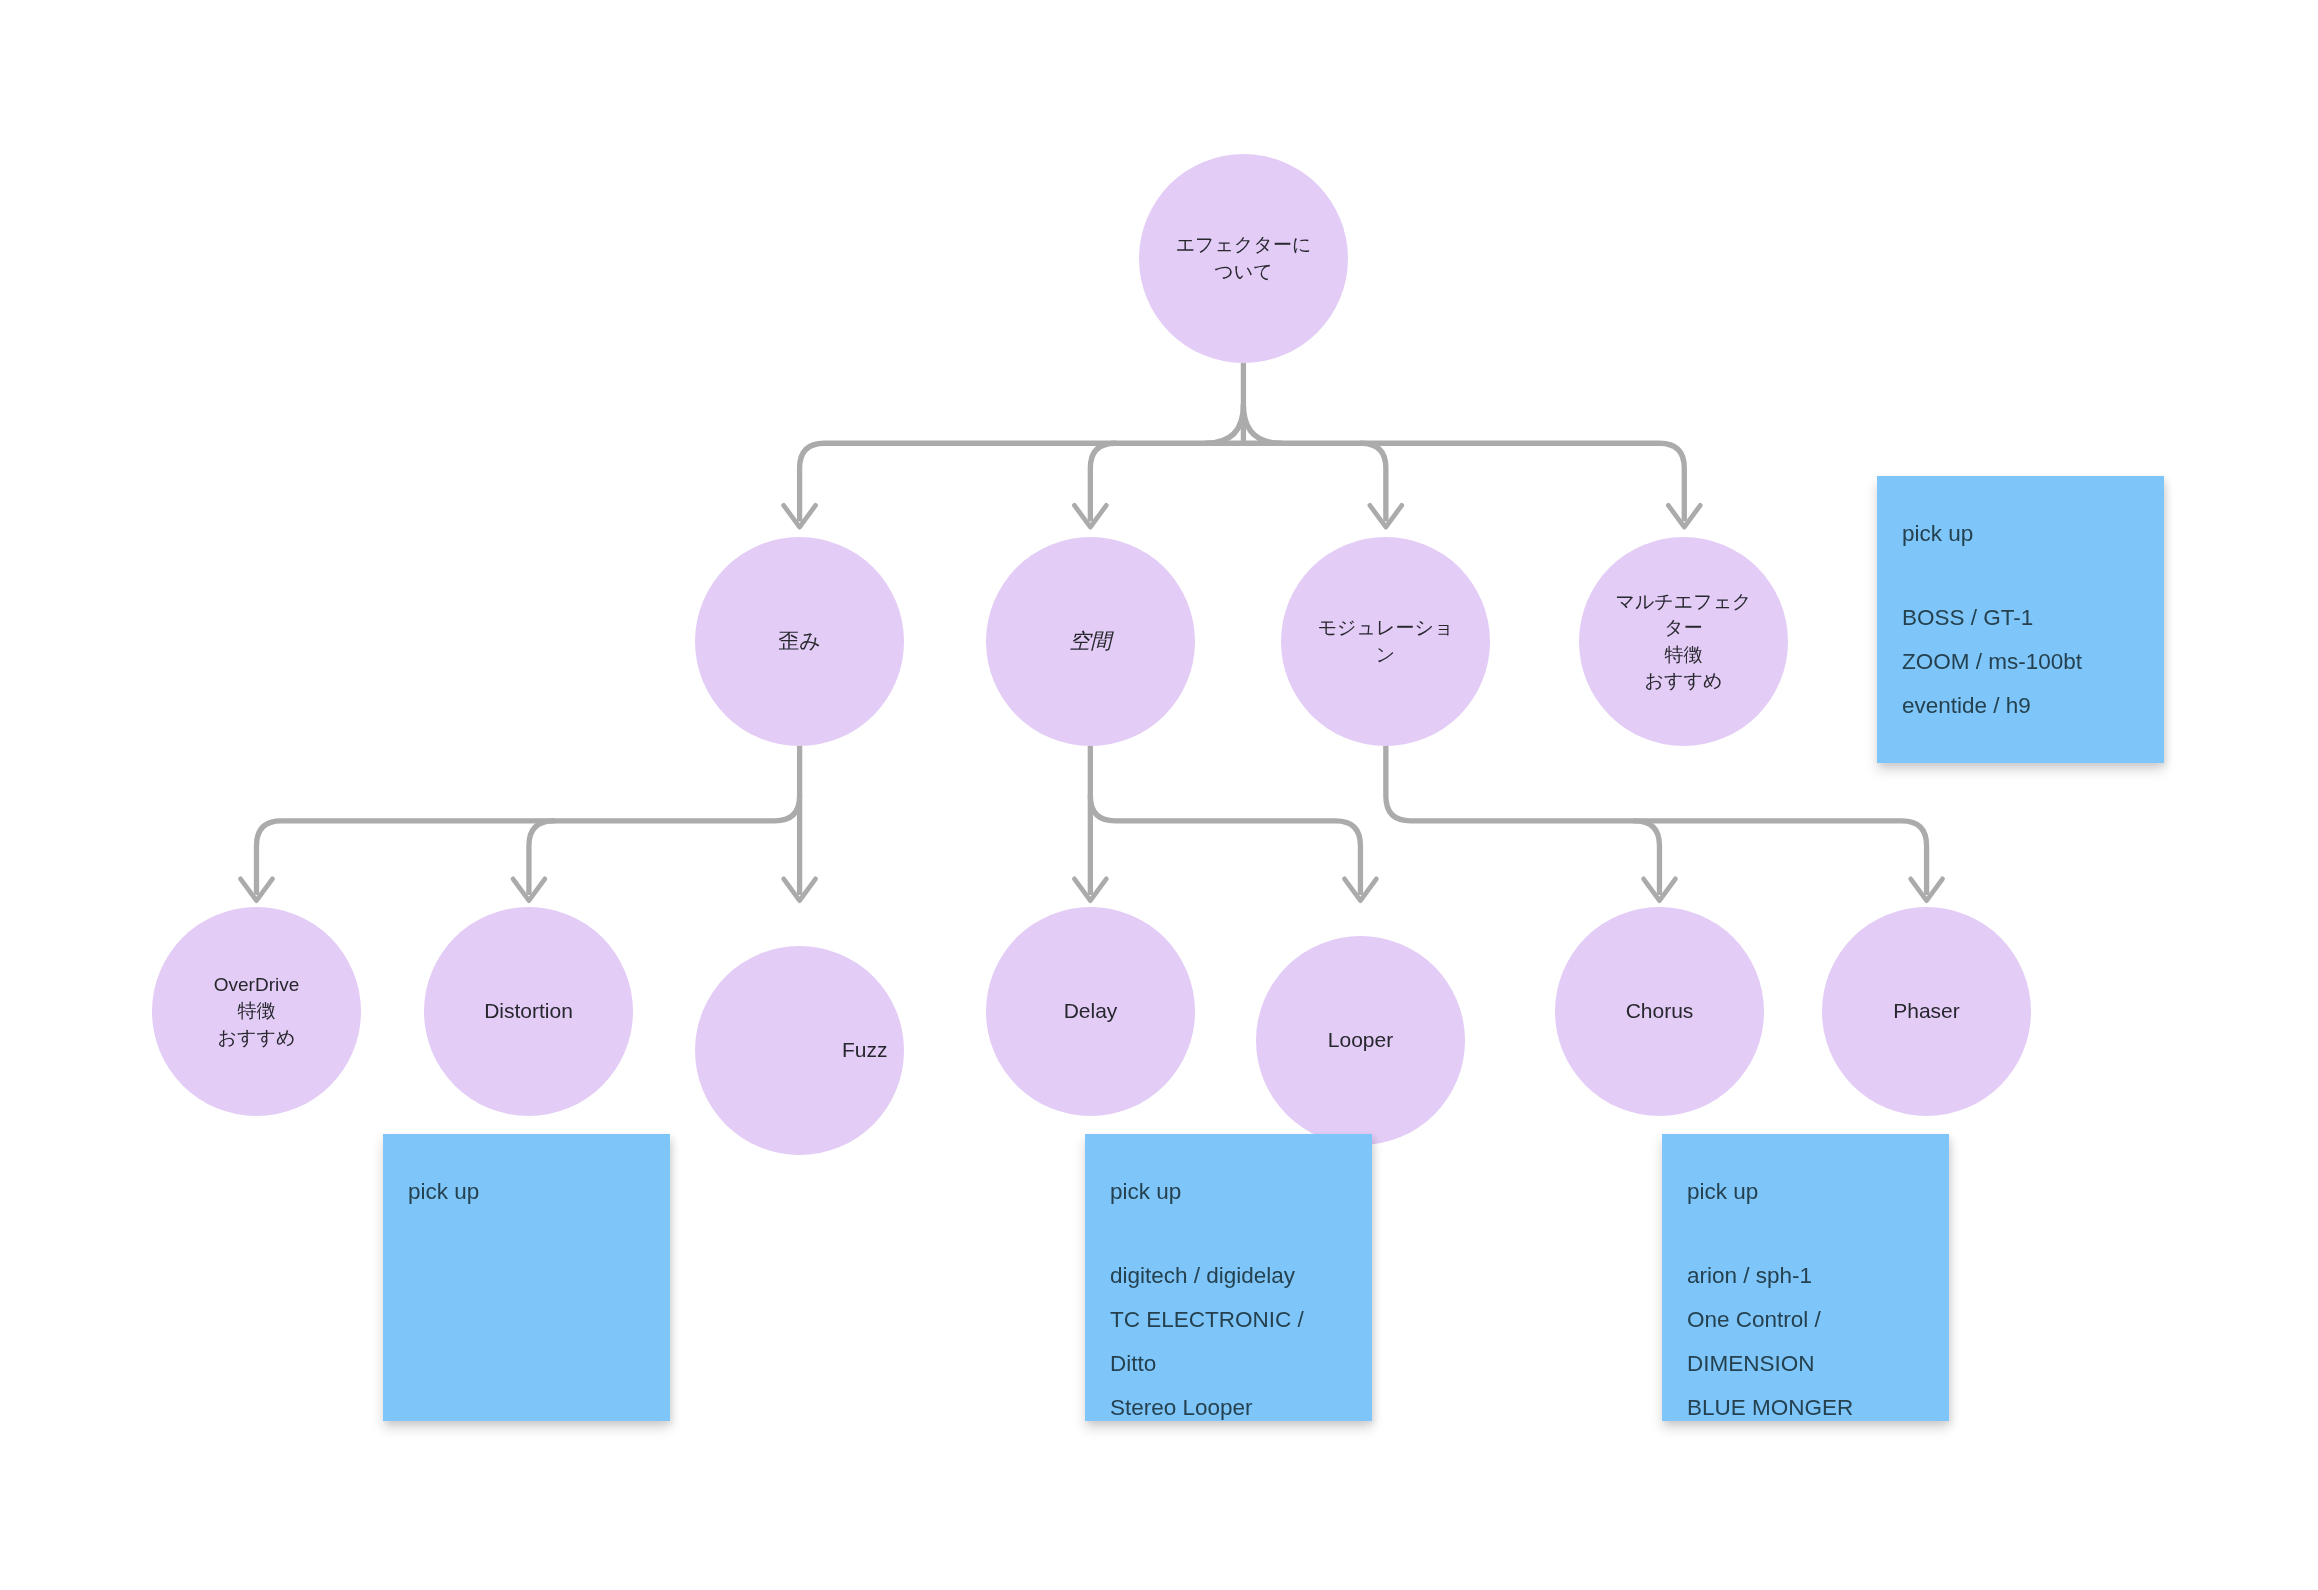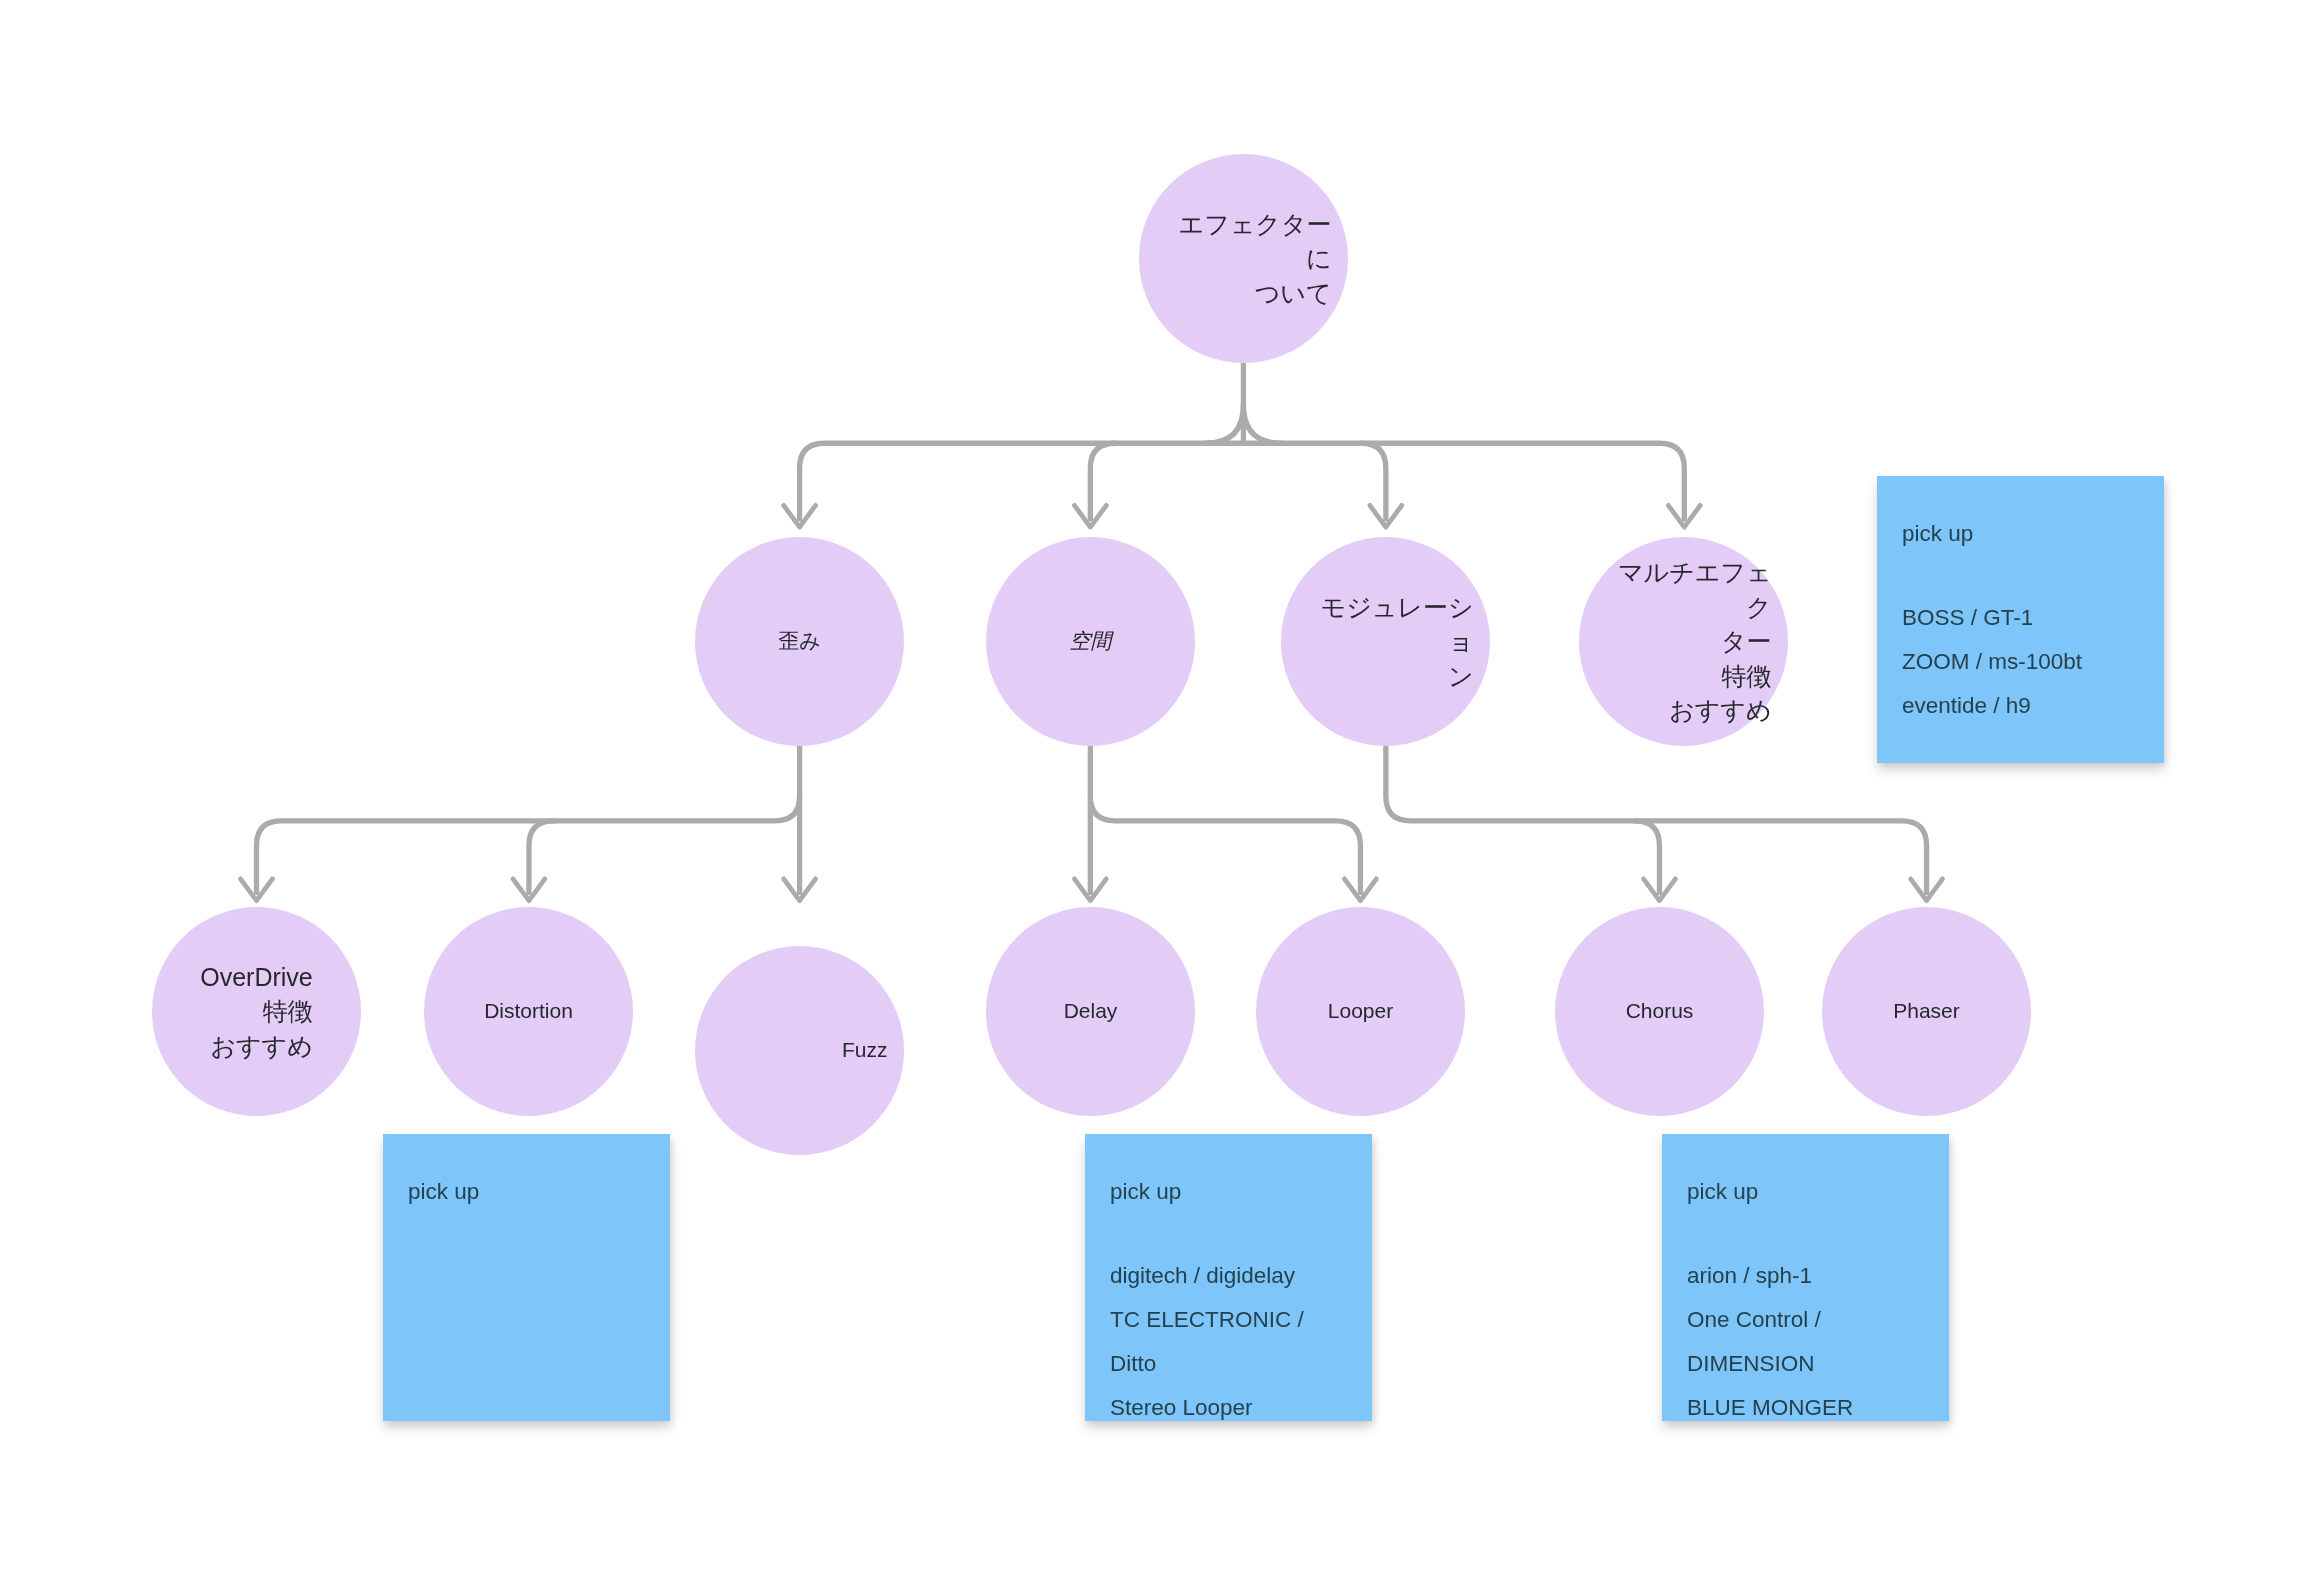--- a/index.html
+++ b/index.html
@@ -36,21 +36,21 @@
     display:flex;align-items:center;justify-content:center;
     text-align:center;
   }
   .node .node-label{
     color:var(--node-text);
     font-size:21px;
     line-height:1.38;
     white-space:pre-line;
     padding:0 16.5px;
   }
-  .node.small-text .node-label{font-size:25px;text-align:right;}
+  .node.small-text .node-label{font-size:19px;}
   .sticky{
     position:absolute;
     width:287px;height:287px;
     background:var(--sticky-fill);
     box-shadow:0 7px 11.8px rgba(0,0,0,0.16), 3px 3px 5.9px rgba(0,0,0,0.07);
     box-sizing:border-box;
     padding:42px 25px;
     color:var(--sticky-text);
   }
   .sticky .sticky-title{
@@ -63,21 +63,21 @@
   
   .n-root      {left:1139px;top:154px;}
   .n-hizumi    {left:695px;top:537px;}
   .n-kukan     {left:986px;top:537px;font-style:italic;}
   .n-modulation{left:1281px;top:537px;}
   .n-multi     {left:1579px;top:537px;}
   .n-overdrive {left:152px; top:907px;}
   .n-distortion{left:424px; top:907px;}
   .n-fuzz      {left:695px;top:946px;justify-content:flex-end;}
   .n-delay     {left:986px;top:907px;}
-  .n-looper    {left:1256px;top:907px;}
+  .n-looper    {left:1256px;top:936px;}
   .n-chorus    {left:1555px;top:907px;}
   .n-phaser    {left:1822px;top:907px;align-items:center;}
   
   .s-multi     {left:1877px;top:476px;}
   .s-distortion{left:383px; top:1134px;}
   .s-delay     {left:1085px;top:1134px;}
   .s-chorus    {left:1662px;top:1134px;}
 </style>
 </head>
 <body>

